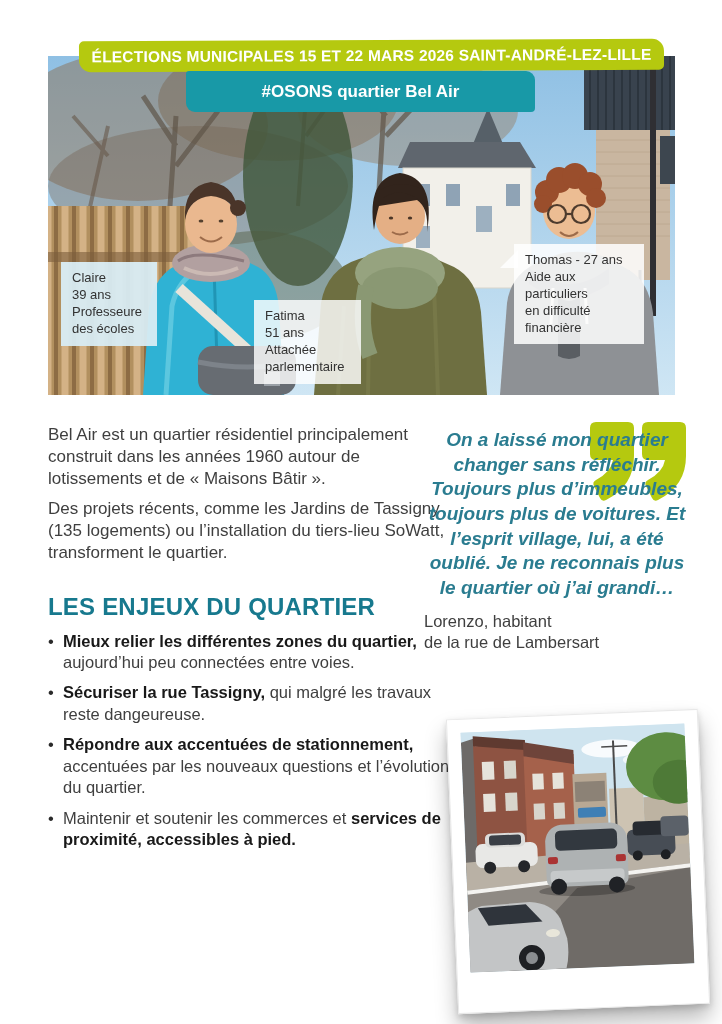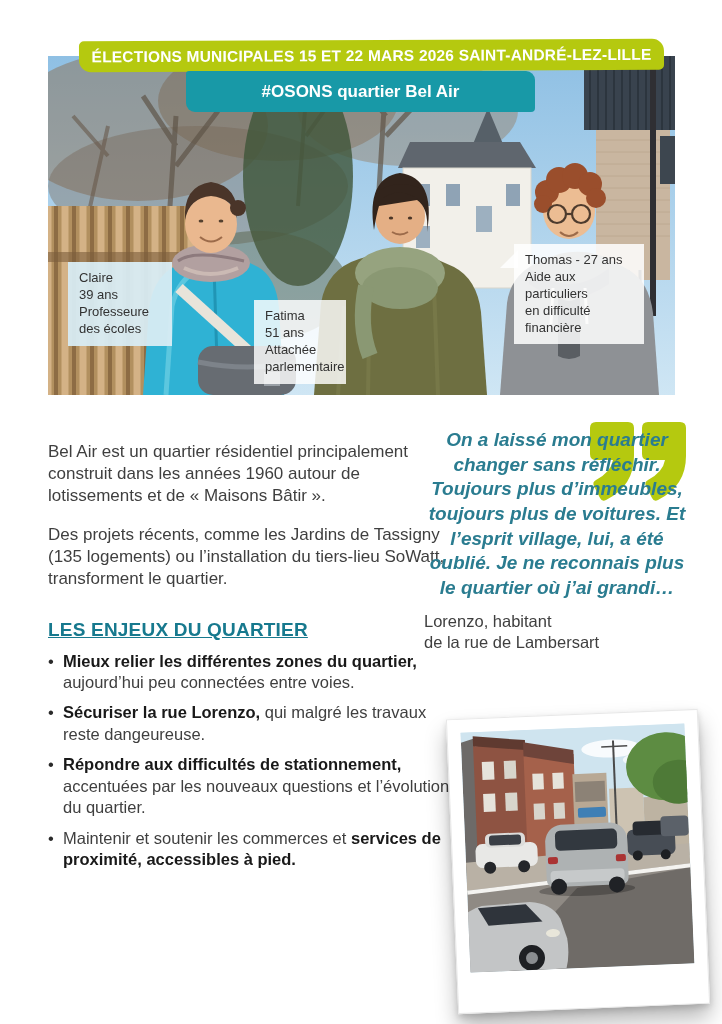--- a/index.html
+++ b/index.html
@@ -24,31 +24,31 @@
     display:flex;align-items:center;justify-content:center;text-align:center;
     border-radius:5px 12px 5px 12px;transform:rotate(-.25deg);z-index:6;}
   .banner-teal{position:absolute;left:186px;top:71px;width:349px;height:41px;
     background:var(--teal);color:#fff;font-weight:700;font-size:17px;
     display:flex;align-items:center;justify-content:center;
     border-radius:3px 9px 4px 9px;z-index:7;}
 
   
   .photo-label{position:absolute;font-size:13px;line-height:1.3;color:#323232;
     padding:8px 11px;white-space:pre-line;z-index:5;}
-  .label-claire{left:20px;top:206px;width:104px;background:rgba(216,236,243,.95);}
-  .label-fatima{left:206px;top:244px;width:92px;background:rgba(255,255,255,.82);}
+  .label-claire{left:13px;top:206px;width:96px;background:rgba(216,236,243,.95);}
+  .label-fatima{left:206px;top:244px;width:107px;background:rgba(255,255,255,.82);}
   .label-thomas{left:466px;top:188px;width:130px;background:rgba(255,255,255,.85);}
   .label-thomas::before{content:"";position:absolute;left:-14px;top:6px;width:0;height:0;
     border-bottom:18px solid rgba(255,255,255,.85);border-left:18px solid transparent;}
 
   
   .col-left{position:absolute;left:48px;top:424px;width:402px;}
-  .para{font-size:17px;line-height:1.3;color:var(--body-text);margin:17px 0 8px;}
+  .para{font-size:17px;line-height:1.3;color:var(--body-text);margin:0 0 8px;}
   .para-bold{font-weight:700;color:var(--bold-text);}
-  .enjeux-title{font-size:19px;font-weight:800;color:var(--teal-text);letter-spacing:.2px;margin:28px 0 10px;text-decoration:underline;}
+  .enjeux-title{font-size:24px;font-weight:800;color:var(--teal-text);letter-spacing:.2px;margin:28px 0 10px;}
   .bullet-item{display:flex;font-size:16.5px;line-height:1.3;color:var(--body-text);margin:0 0 9px;}
   .bullet-marker{flex:0 0 15px;color:#2a2a2a;}
   .b-strong{font-weight:700;color:var(--bold-text);margin-top:32px;}
 
   
   .col-right{position:absolute;left:424px;top:420px;width:266px;}
   .quote-wrap{position:relative;}
   .quote-mark{position:absolute;right:2px;top:-8px;z-index:0;}
   .quote-text{position:relative;z-index:1;font-size:19px;line-height:1.3;font-style:italic;
     font-weight:600;color:#2a7c90;text-align:center;margin:8px 0 0;}
@@ -194,25 +194,25 @@
     <p class="para">Des projets récents, comme les Jardins de Tassigny (135 logements) ou l’installation du tiers-lieu SoWatt, transforment le quartier.</p>
 
     <h2 class="enjeux-title">LES ENJEUX DU QUARTIER</h2>
 
     <div class="bullet-item">
       <span class="bullet-marker">•</span>
       <span><b class="b-strong">Mieux relier les différentes zones du quartier,</b><span> aujourd’hui peu connectées entre voies.</span></span>
     </div>
     <div class="bullet-item">
       <span class="bullet-marker">•</span>
-      <span><b class="b-strong">Sécuriser la rue Lorenzo,</b><span> qui malgré les travaux reste dangeureuse.</span></span>
-    </div>
-    <div class="bullet-item">
-      <span class="bullet-marker">•</span>
-      <span><b class="b-strong">Répondre aux difficultés de stationnement,</b><span> accentuées par les nouveaux questions et l’évolution du quartier.</span></span>
+      <span><b class="b-strong">Sécuriser la rue Tassigny,</b><span> qui malgré les travaux reste dangeureuse.</span></span>
+    </div>
+    <div class="bullet-item">
+      <span class="bullet-marker">•</span>
+      <span><b class="b-strong">Répondre aux accentuées de stationnement,</b><span> accentuées par les nouveaux questions et l’évolution du quartier.</span></span>
     </div>
     <div class="bullet-item">
       <span class="bullet-marker">•</span>
       <span><span>Maintenir et soutenir les commerces et </span><b class="b-strong">services de proximité, accessibles à pied.</b></span>
     </div>
   </div>
 
   <div class="col-right">
     <div class="quote-wrap">
       <svg class="quote-mark" width="100" height="82" viewBox="0 0 100 82">

